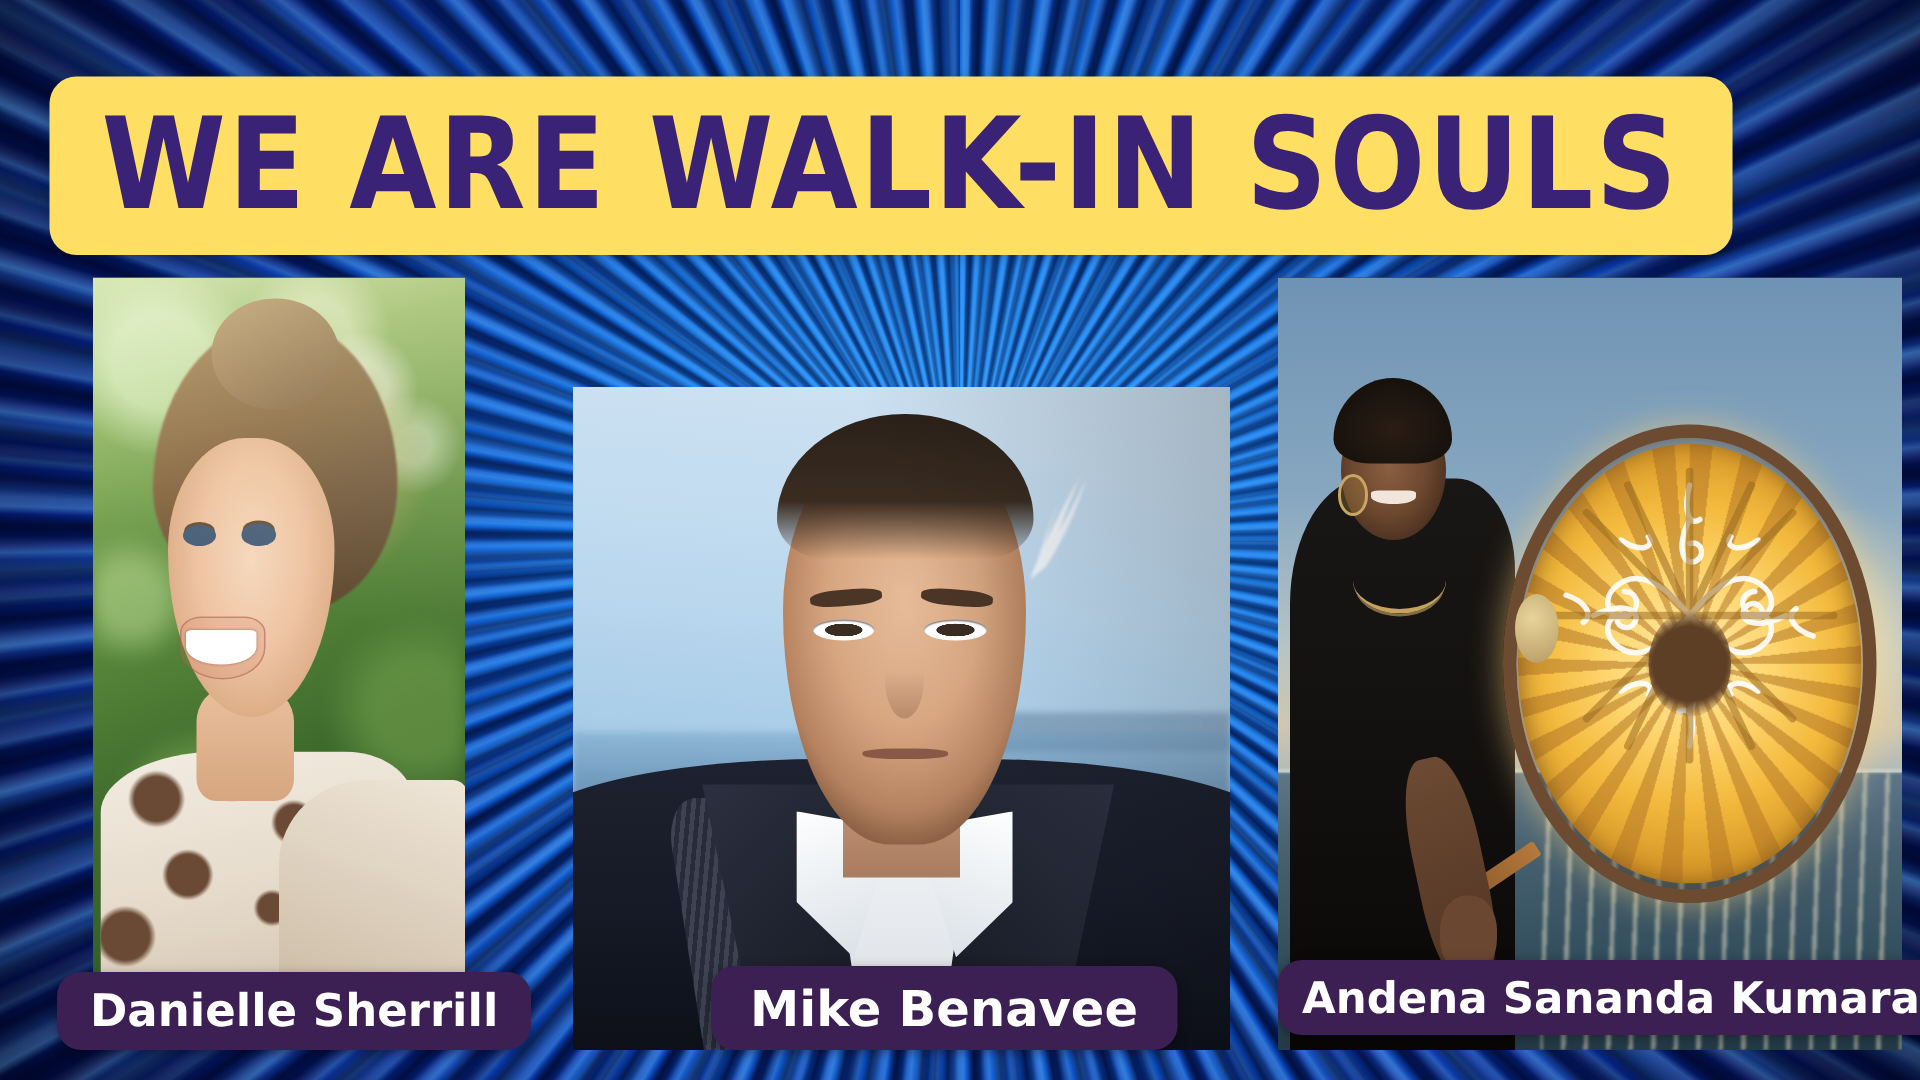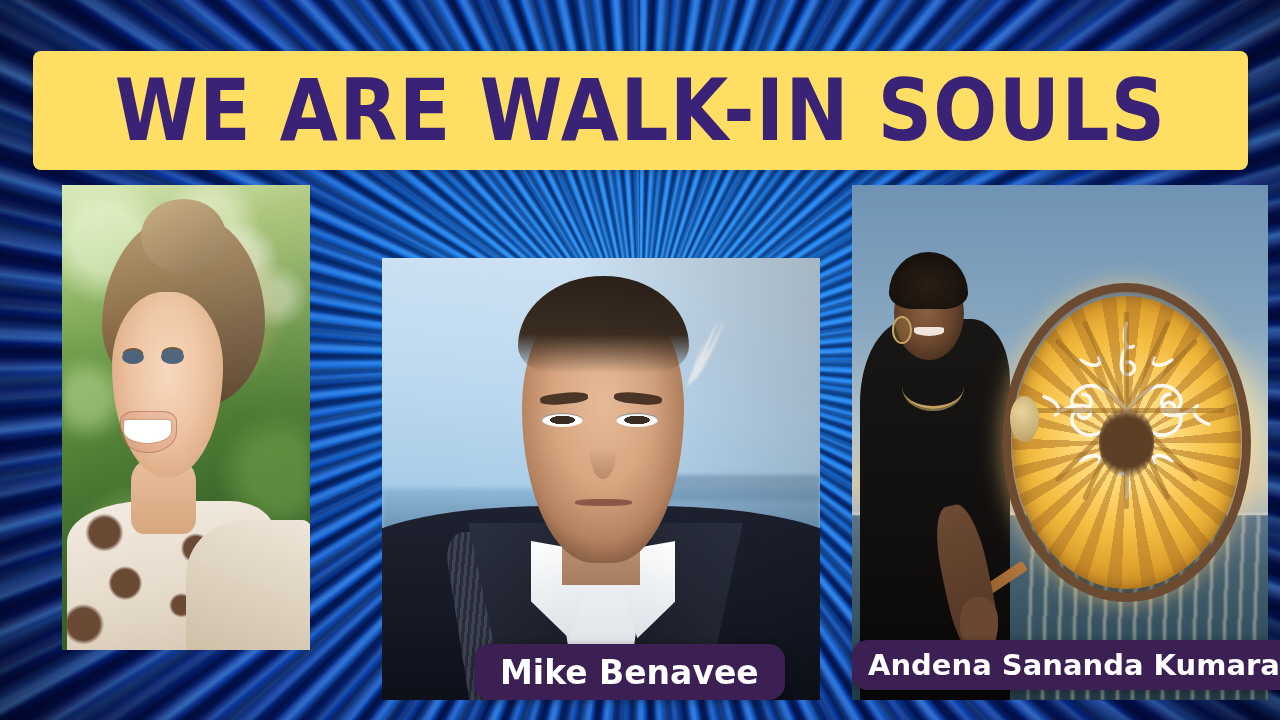--- a/index.html
+++ b/index.html
@@ -70,24 +70,24 @@
         rgba(0,0,0,0.0) 52%,
         rgba(0,2,25,0.55) 88%,
         rgba(0,0,10,0.80) 100%);
   }
 
   
   .title-banner {
     position: absolute;
     left: 33px;
     top: 51px;
-    width: 1215px;
+    width: 1122px;
     height: 119px;
     background: #ffdf63;
-    border-radius: 8px;
+    border-radius: 18px;
     display: flex;
     align-items: center;
     justify-content: center;
     box-shadow: 0 2px 10px rgba(0,0,0,0.18);
   }
   .title-text {
     color: #3a2277;
     font-family: "DejaVu Sans", sans-serif;
     font-weight: 700;
     font-size: 73px;
@@ -548,16 +548,17 @@
       </div>
       <div class="rp-drum-rim"></div>
 
       <div class="rp-stick"></div>
       <div class="rp-mallet"></div>
       <div class="rp-arm"></div>
       <div class="rp-hand"></div>
     </div>
   </div>
 
+  <div class="name-pill" id="pill-left">Danielle Sherrill</div>
   <div class="name-pill" id="pill-center">Mike Benavee</div>
   <div class="name-pill" id="pill-right">Andena Sananda Kumara</div>
 
 </div>
 
 </body></html>

